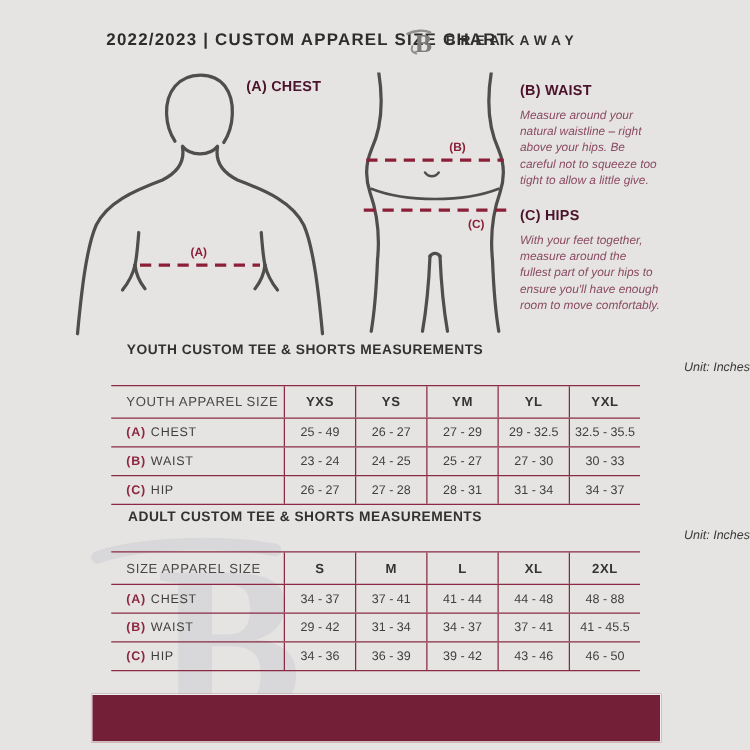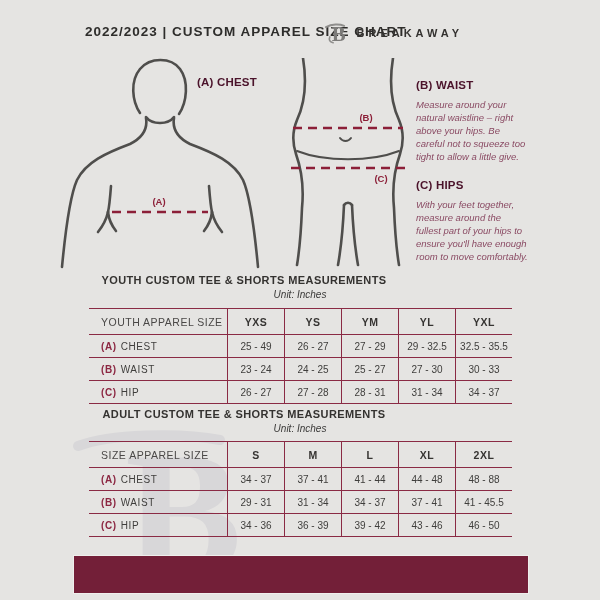--- a/index.html
+++ b/index.html
@@ -18,26 +18,26 @@
     position:absolute;left:85px;top:24px;
     font-size:13.5px;font-weight:bold;letter-spacing:1px;
     color:#2e2d2b;white-space:nowrap;
   }
   .brand{position:absolute;right:72px;top:20px;display:flex;align-items:center;gap:7px;}
   .brand-name{font-size:11px;font-weight:bold;letter-spacing:4px;color:#33312f;}
 
   
   .figure-svg{position:absolute;}
   .guide-block{position:absolute;}
-  .guide-heading{font-size:11.5px;font-weight:bold;color:#4b132b;letter-spacing:.2px;margin:12px 0 7px 0;}
+  .guide-heading{font-size:11.5px;font-weight:bold;color:#4b132b;letter-spacing:.2px;margin:0 0 7px 0;}
   .guide-text{font-size:9.5px;font-style:italic;line-height:1.38;color:#8a4a63;margin:0;}
 
   
   .section-title{position:absolute;width:488px;text-align:center;font-size:11px;font-weight:bold;letter-spacing:.4px;color:#343230;}
-  .section-unit{position:absolute;width:600px;text-align:center;font-size:10px;font-style:italic;color:#3a3938;}
+  .section-unit{position:absolute;width:600px;text-align:right;font-size:10px;font-style:italic;color:#3a3938;}
   .size-table{
     position:absolute;left:89px;width:423px;
     border-top:1.5px solid #8a2a44;border-bottom:1.5px solid #8a2a44;
     background:transparent;
   }
   .t-row{display:grid;grid-template-columns:138px repeat(5,57px);border-bottom:1.5px solid #8a2a44;}
   .t-row:last-child{border-bottom:none;}
   .t-cell{
     display:flex;align-items:center;justify-content:center;
     height:22px;font-size:10px;color:#3f3e3c;
@@ -193,21 +193,21 @@
         <div class="t-cell">37 - 41</div>
         <div class="t-cell">41 - 44</div>
         <div class="t-cell">44 - 48</div>
         <div class="t-cell">48 - 88</div>
       </div>
       <div class="t-row">
         <div class="t-cell label">
           <span class="row-prefix">(B)</span>
           <span>WAIST</span>
         </div>
-        <div class="t-cell">29 - 31</div>
+        <div class="t-cell">29 - 42</div>
         <div class="t-cell">31 - 34</div>
         <div class="t-cell">34 - 37</div>
         <div class="t-cell">37 - 41</div>
         <div class="t-cell">41 - 45.5</div>
       </div>
       <div class="t-row">
         <div class="t-cell label">
           <span class="row-prefix">(C)</span>
           <span>HIP</span>
         </div>

